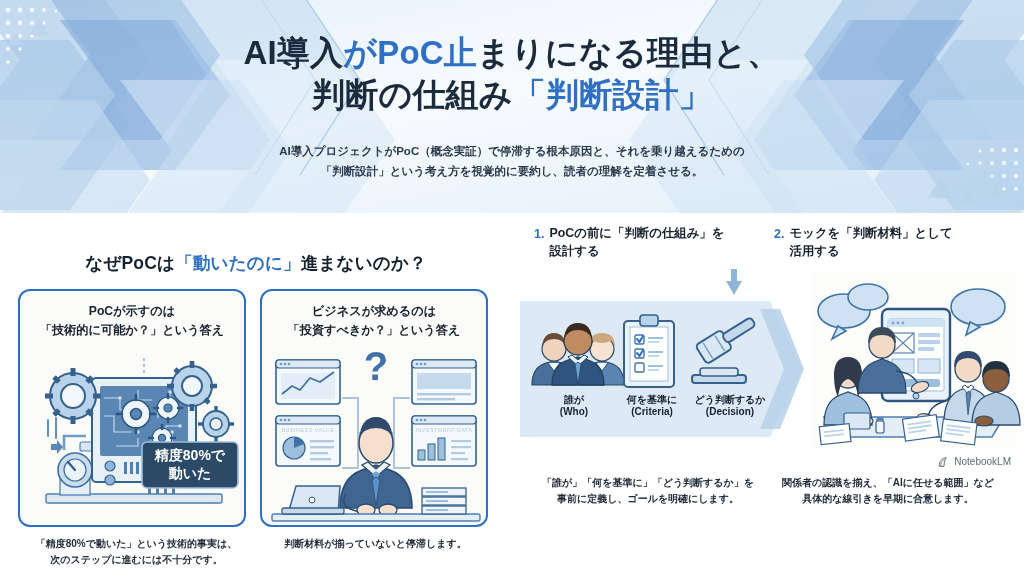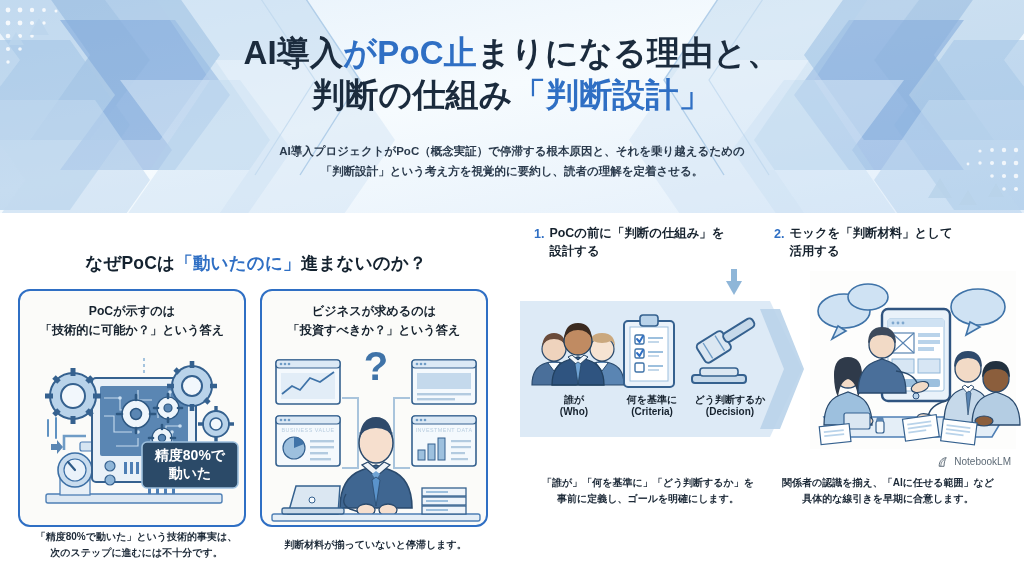--- a/index.html
+++ b/index.html
@@ -124,22 +124,21 @@
   .card-art {
     position: relative;
     width: 100%;
     flex: 1;
     margin-top: 2px;
   }
 
   .captions {
     display: flex;
     gap: 14px;
-    padding: 2px 24px 0 24px;
-    align-items: center;
+    padding: 9px 24px 0 24px;
   }
   .caption {
     flex: 1;
     text-align: center;
     font-size: 10px;
     line-height: 1.62;
     color: #1d2a38;
     font-weight: bold;
     white-space: nowrap;
   }

